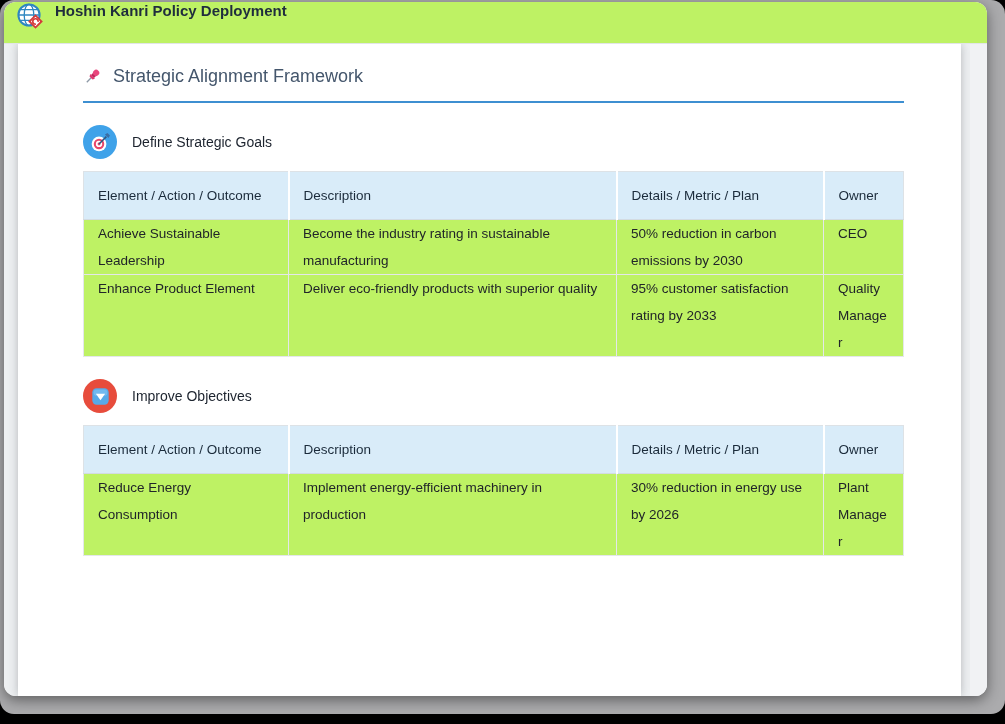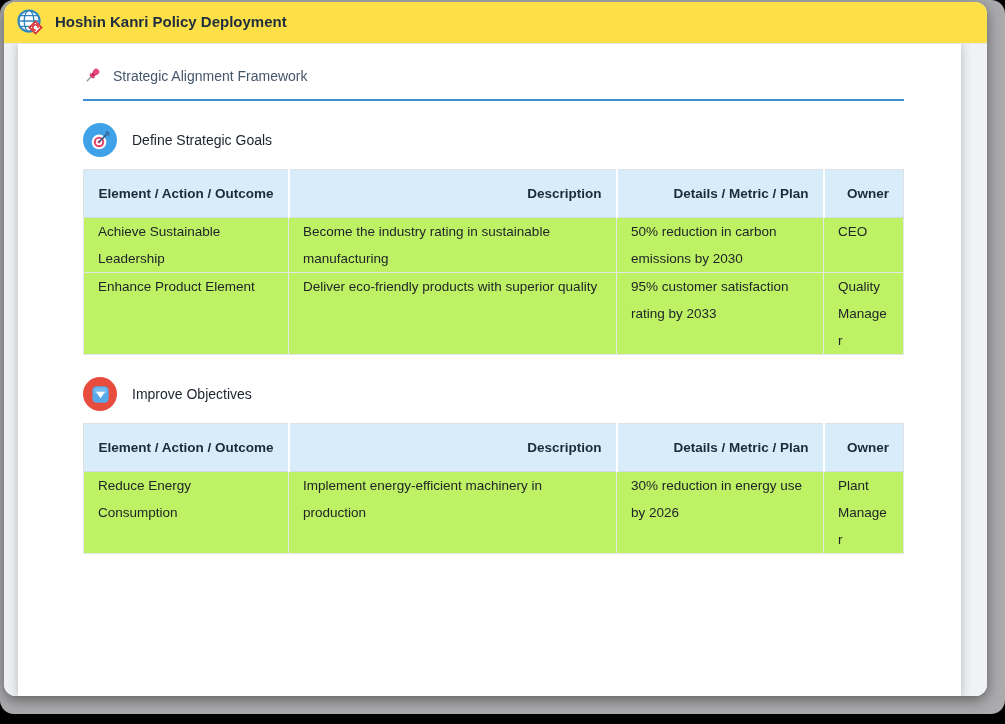--- a/index.html
+++ b/index.html
@@ -13,57 +13,57 @@
     background:#ababad;border-radius:14px;
   }
   .window{
     position:absolute;left:4px;top:2px;width:983px;height:694px;
     background:#fff;border-radius:12px;overflow:hidden;
     box-shadow:0 4px 14px rgba(0,0,0,0.45);
     display:flex;flex-direction:column;
   }
   
   .app-header{
-    height:41px;flex:none;background:#fde047;border-bottom:1px solid #e2e5e8;
-    display:flex;align-items:center;padding-left:12px;gap:9px;
+    height:41px;flex:none;background:#bef264;border-bottom:1px solid #e2e5e8;
+    display:flex;align-items:flex-start;padding-left:12px;gap:9px;
   }
   .logo{width:30px;height:30px;flex:none;}
   .titles{display:flex;flex-direction:column;justify-content:center;}
   .app-title{font-size:15px;font-weight:700;color:#1f2d3d;line-height:1.25;}
   .app-subtitle{font-size:11px;color:#73818f;line-height:1.2;}
   
   .content{flex:1;background:#eef0f2;position:relative;display:flex;overflow:hidden;}
   .scroll-track{position:absolute;right:0;top:0;bottom:0;width:17px;background:#f1f2f4;}
   .card{
     flex:1;margin:0 26px 0 14px;background:#fff;
     box-shadow:0 0 9px rgba(110,115,120,0.45);
     padding:22px 57px 0 65px;box-sizing:border-box;overflow:hidden;
   }
   .framework-title{
     display:flex;align-items:center;gap:11px;
     padding-bottom:14px;border-bottom:2.5px solid var(--accent,#3d8fd1);
-    color:#44566c;font-size:14px;
+    color:#44566c;font-size:18px;
   }
   .framework-title .pin{width:19px;height:19px;flex:none;display:inline-flex;}
   .section-heading{
     margin:22px 0 12px;display:flex;align-items:center;gap:15px;
     font-size:14px;color:#1c232e;
   }
   .icon-badge{
     width:34px;height:34px;border-radius:50%;flex:none;
     display:flex;align-items:center;justify-content:center;
   }
   .icon-badge svg{width:21px;height:21px;}
   
   table{
     width:820px;border-collapse:collapse;table-layout:fixed;
     font-size:13.5px;color:#212529;border:1px solid #dde2e6;
   }
   th{
-    background:var(--thbg,#d9ecf9);color:#1b2b3b;font-weight:700;text-align:right;
+    background:var(--thbg,#d9ecf9);color:#1b2b3b;font-weight:400;text-align:left;
     padding:10px 14px;line-height:27px;vertical-align:top;
     border-left:2px solid #fff;border-bottom:1px solid #d3dbe2;
     overflow-wrap:break-word;word-break:break-word;
   }
   th:first-child{border-left:1px solid #dde2e6;}
   td{
     background:#bef264;padding:0 14px;line-height:27px;vertical-align:top;
     border:1px solid #e4e7ea;overflow-wrap:break-word;word-break:break-word;
   }
   section + section{margin-top:20px;}

